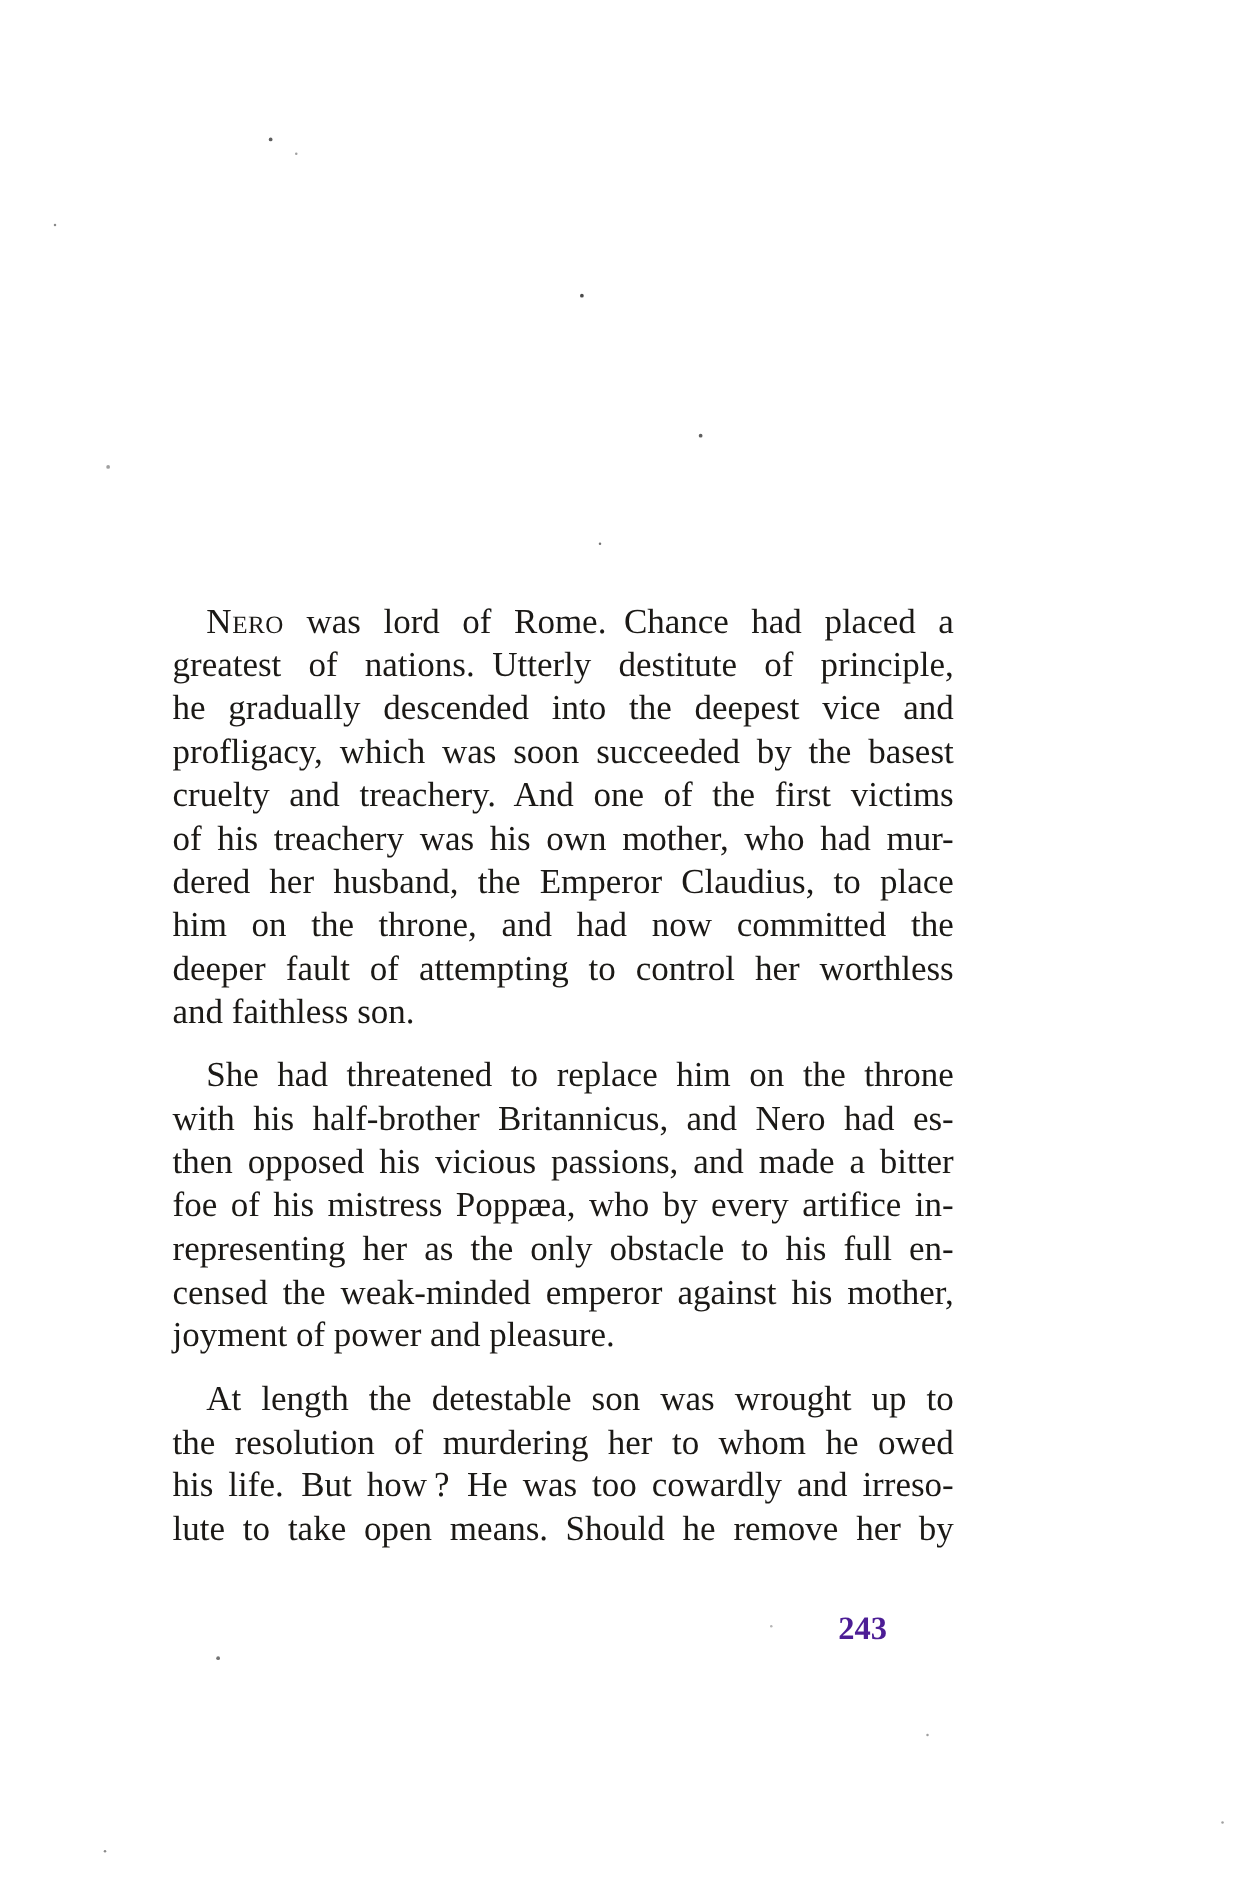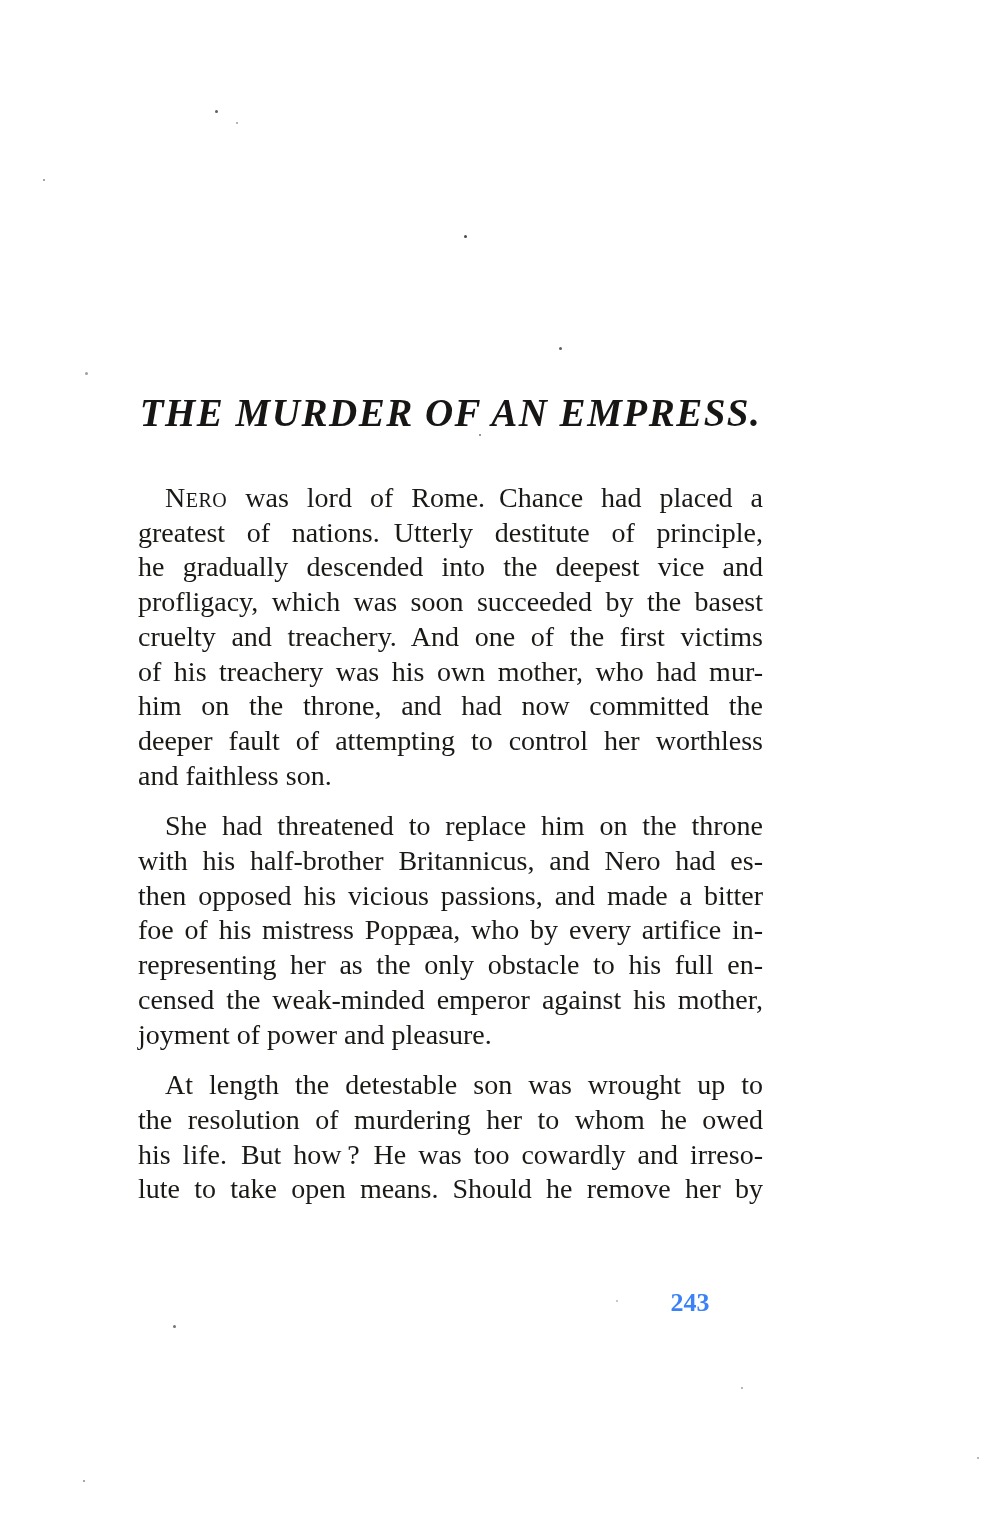--- a/index.html
+++ b/index.html
@@ -51,42 +51,42 @@
     letter-spacing:0.5px;
   }
   .page-number{
     position:absolute;
     left:640px;
     top:1288px;
     width:100px;
     text-align:center;
     font-size:26px;
     font-weight:bold;
-    color:#3b82f6;
+    color:#4c1d95;
   }
   .speck{
     position:absolute;
     background:#2a2a2a;
     border-radius:50%;
   }
 </style>
 </head>
 <body>
 
 <div class="paper">
-  <h1 class="page-title">THE MURDER OF AN EMPRESS.</h1>
 
   <div class="body-text">
       <div class="paragraph">
         <div class="line first"><span class="smallcaps">Nero</span> was lord of Rome. Chance had placed a</div>
         <div class="line">greatest of nations. Utterly destitute of principle,</div>
         <div class="line">he gradually descended into the deepest vice and</div>
         <div class="line">profligacy, which was soon succeeded by the basest</div>
         <div class="line">cruelty and treachery. And one of the first victims</div>
         <div class="line">of his treachery was his own mother, who had mur-</div>
+        <div class="line">dered her husband, the Emperor Claudius, to place</div>
         <div class="line">him on the throne, and had now committed the</div>
         <div class="line">deeper fault of attempting to control her worthless</div>
         <div class="line last">and faithless son.</div>
       </div>
       <div class="paragraph">
         <div class="line first">She had threatened to replace him on the throne</div>
         <div class="line">with his half-brother Britannicus, and Nero had es-</div>
         <div class="line">then opposed his vicious passions, and made a bitter</div>
         <div class="line">foe of his mistress Poppæa, who by every artifice in-</div>
         <div class="line">representing her as the only obstacle to his full en-</div>

